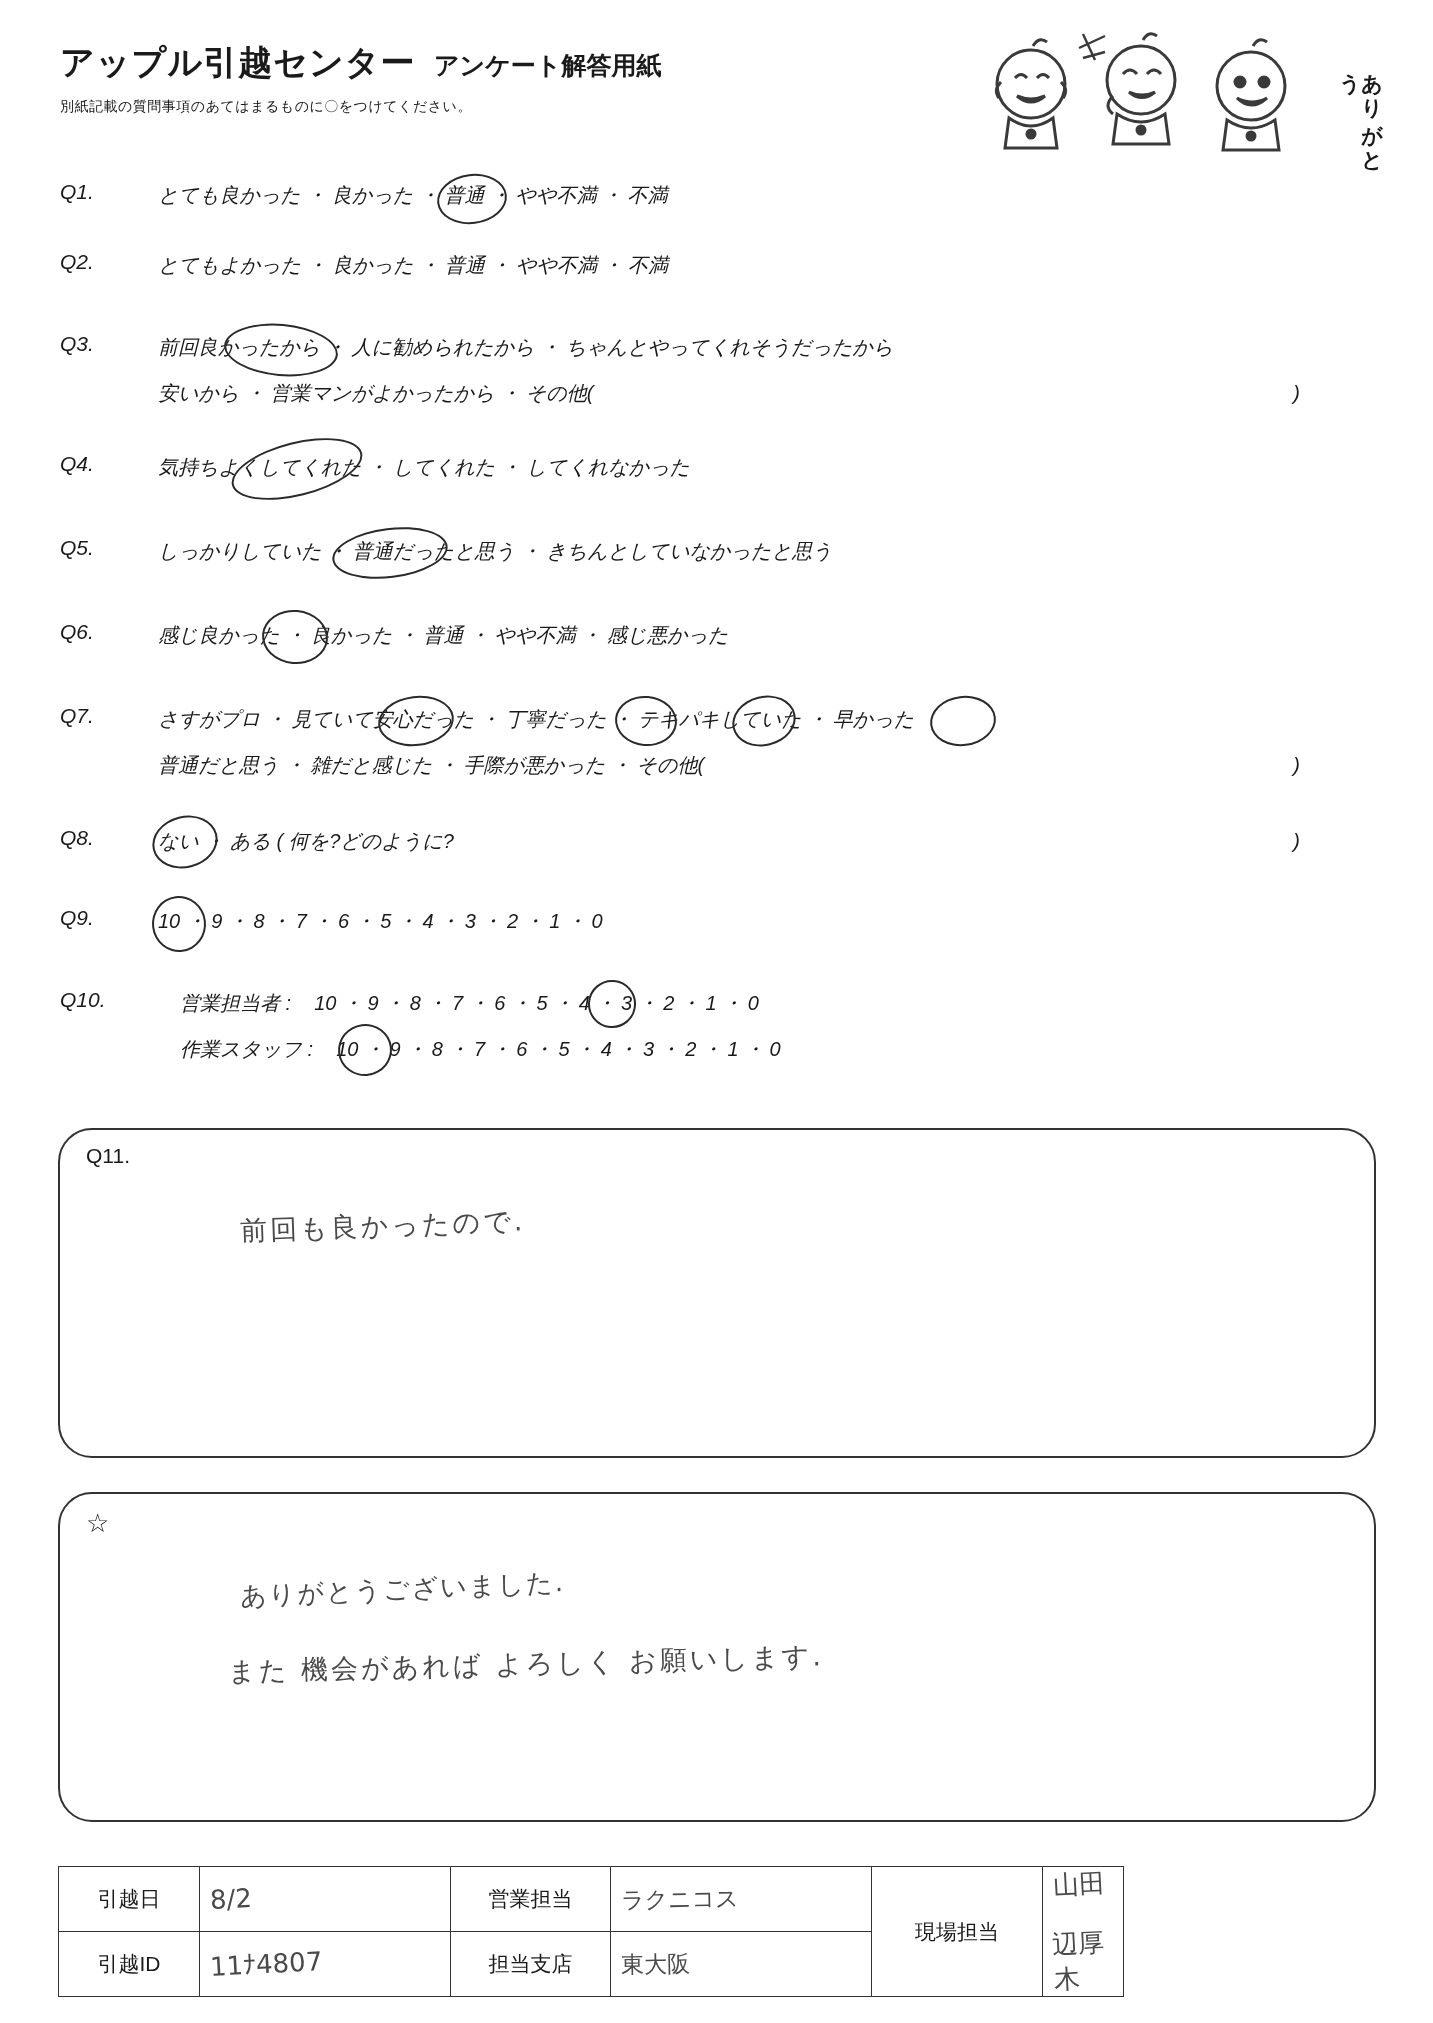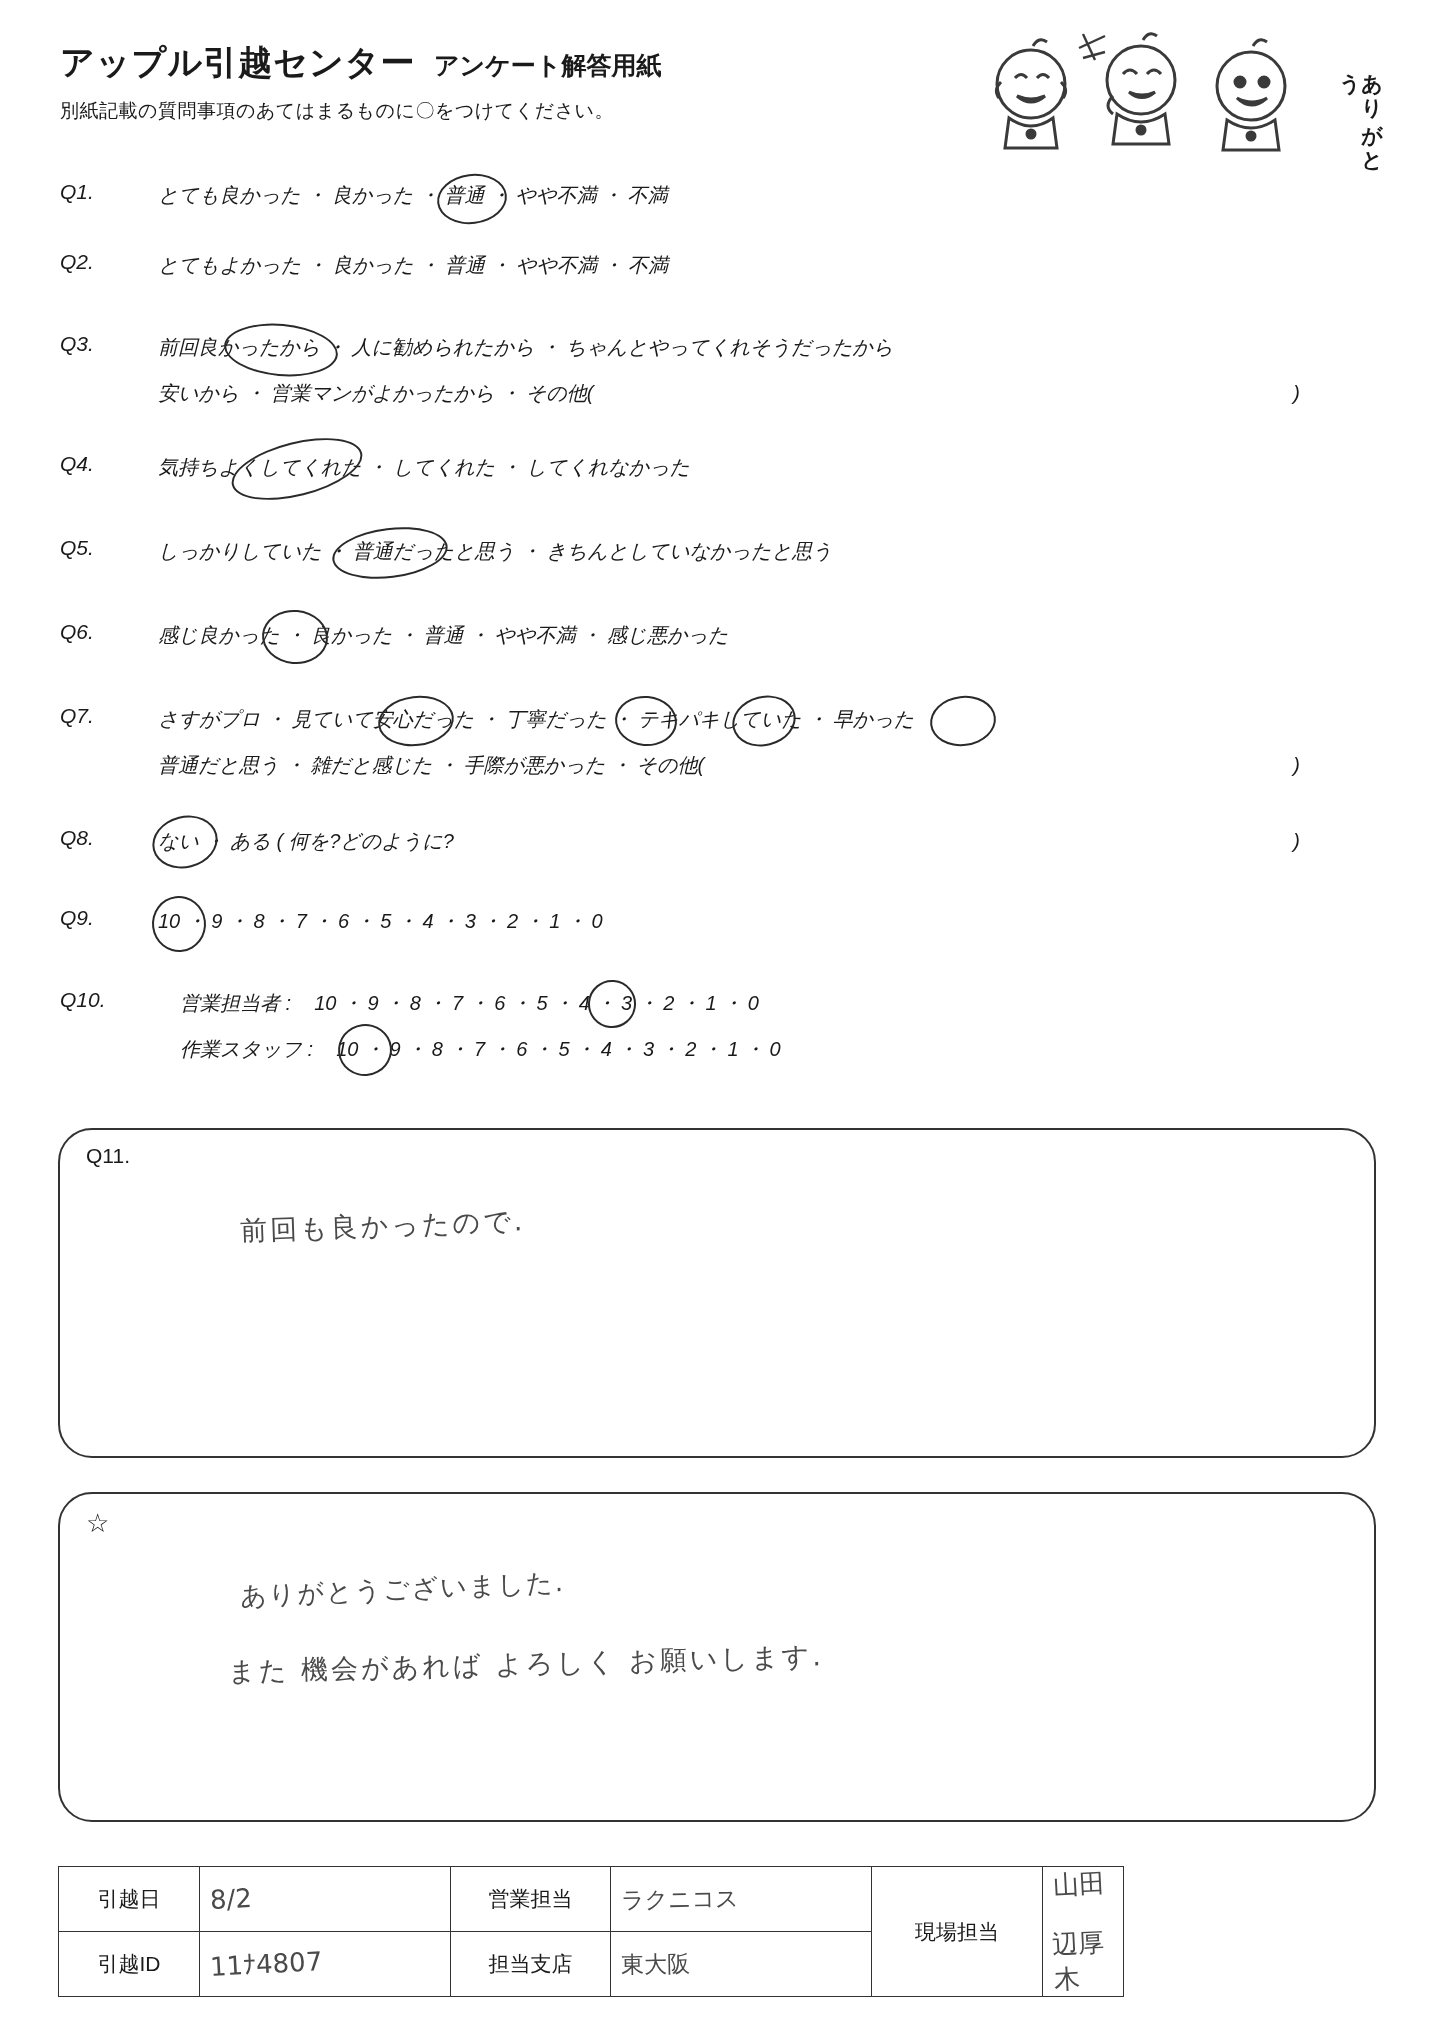--- a/index.html
+++ b/index.html
@@ -16,21 +16,21 @@
   
   .header { position:absolute; left:60px; top:40px; width:900px; }
   .brand {
     font-size:34px; font-weight:bold; letter-spacing:1px;
     display:inline-block; vertical-align:baseline;
   }
   .brand-sub {
     font-size:25px; font-weight:bold; display:inline-block;
     margin-left:14px; vertical-align:baseline;
   }
-  .instruction { font-size:19px; margin-top:12px; letter-spacing:0.5px; }
+  .instruction { font-size:14px; margin-top:12px; letter-spacing:0.5px; }
 
   
   .mascots { position:absolute; right:40px; top:28px; width:420px; height:140px; }
   .thanks {
     position:absolute; right:10px; top:30px;
     font-size:21px; font-weight:bold; line-height:1.05;
     writing-mode:vertical-rl; letter-spacing:2px;
   }
 
   

